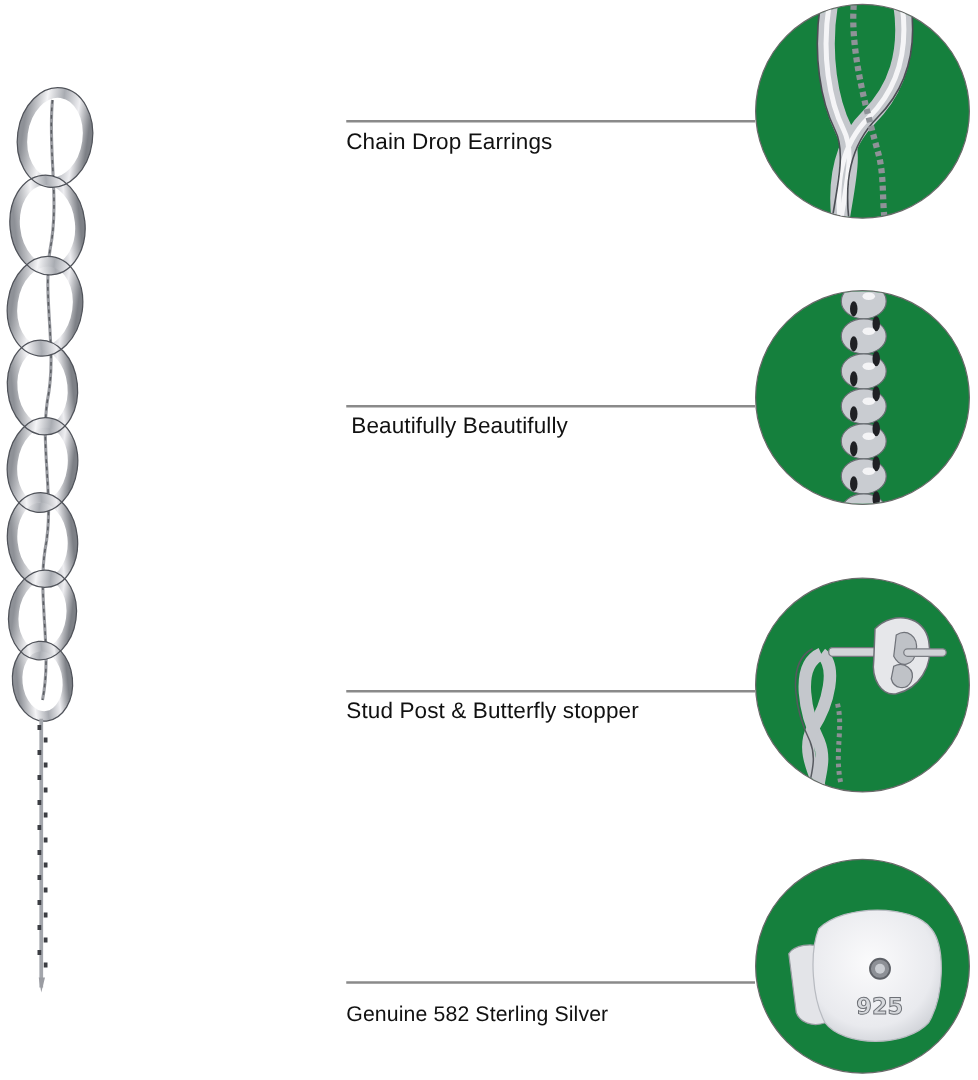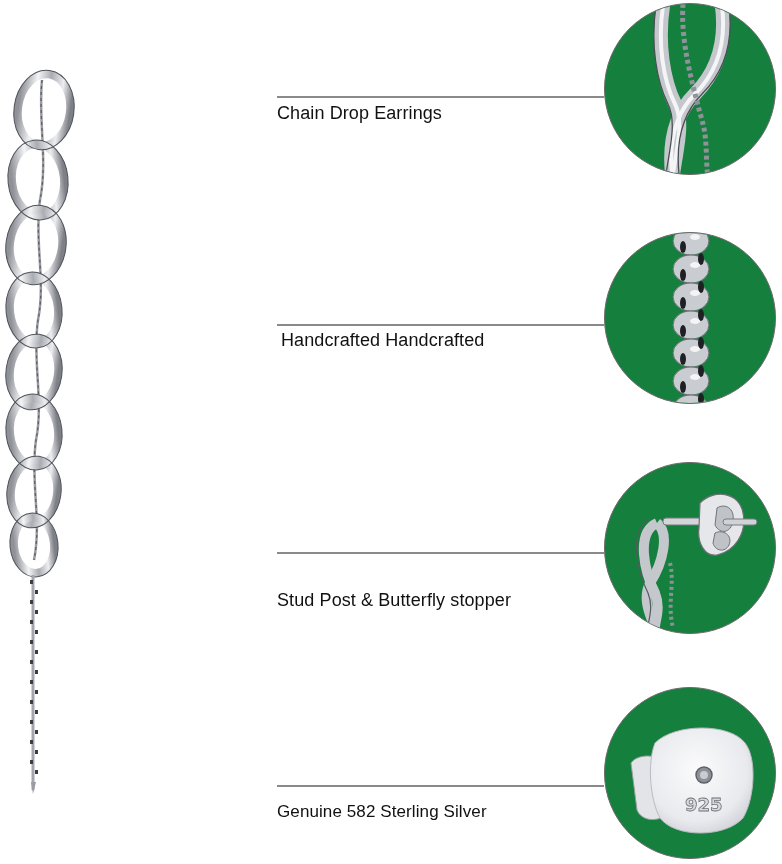--- a/index.html
+++ b/index.html
@@ -101,21 +101,21 @@
       <path d="M53 -10 C43 40, 53 80, 63 100 C73 120, 63 150, 58 190"></path>
       <path d="M122 -10 C132 40, 117 70, 97 90 C77 110, 67 140, 77 190"></path>
     </g>
     <g fill="none" stroke="#8f9298" stroke-width="5" stroke-dasharray="4 3">
       <path d="M78 0 C75 40, 90 90, 98 120 C103 140, 100 160, 104 180"></path>
     </g>
   </svg>
 </div>
 
 <div class="callout-line" style="top:324px; width:327px;"></div>
-<div class="callout-label" style="top:330px; left:281px;">Handcrafted Handcrafted</div>
+<div class="callout-label" style="top:330px; left:281px;">Beautifully Beautifully</div>
 <div class="detail-circle" style="left:604px; top:232px;">
   <svg width="172" height="172" viewBox="0 0 172 172">
     <g>
       <g fill="#c9ccd1" stroke="#6b6e74" stroke-width="1">
         <ellipse cx="86" cy="8" rx="18" ry="14"></ellipse>
         <ellipse cx="86" cy="36" rx="18" ry="14"></ellipse>
         <ellipse cx="86" cy="64" rx="18" ry="14"></ellipse>
         <ellipse cx="86" cy="92" rx="18" ry="14"></ellipse>
         <ellipse cx="86" cy="120" rx="18" ry="14"></ellipse>
         <ellipse cx="86" cy="148" rx="18" ry="14"></ellipse>
@@ -141,21 +141,21 @@
         <ellipse cx="90" cy="60" rx="5" ry="3"></ellipse>
           <ellipse cx="90" cy="88" rx="5" ry="3"></ellipse>
         <ellipse cx="90" cy="116" rx="5" ry="3"></ellipse>
           <ellipse cx="90" cy="144" rx="5" ry="3"></ellipse>
       </g>
     </g>
   </svg>
 </div>
 
 <div class="callout-line" style="top:552px; width:327px;"></div>
-<div class="callout-label" style="top:590px;">Stud Post &amp; Butterfly stopper</div>
+<div class="callout-label" style="top:558px;">Stud Post &amp; Butterfly stopper</div>
 <div class="detail-circle" style="left:604px; top:462px;">
   <svg width="172" height="172" viewBox="0 0 172 172">
 
     <g fill="none" stroke="#c4c7cc" stroke-width="10">
       <path d="M52 60 C30 70, 40 110, 50 130 C58 150, 45 165, 50 180"></path>
       <path d="M52 60 C65 70, 58 100, 45 120 C35 140, 50 160, 55 180"></path>
     </g>
     <g fill="none" stroke="#56595f" stroke-width="1.2">
       <path d="M45 56 C22 68, 33 110, 43 130 C51 150, 38 165, 43 180"></path>
     </g>

